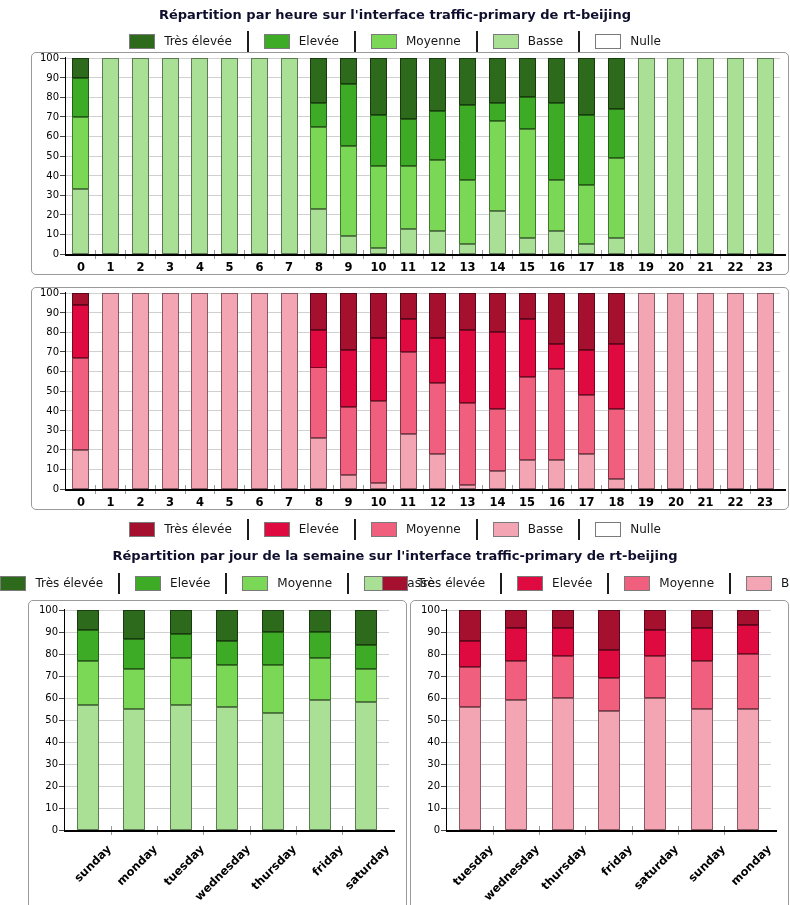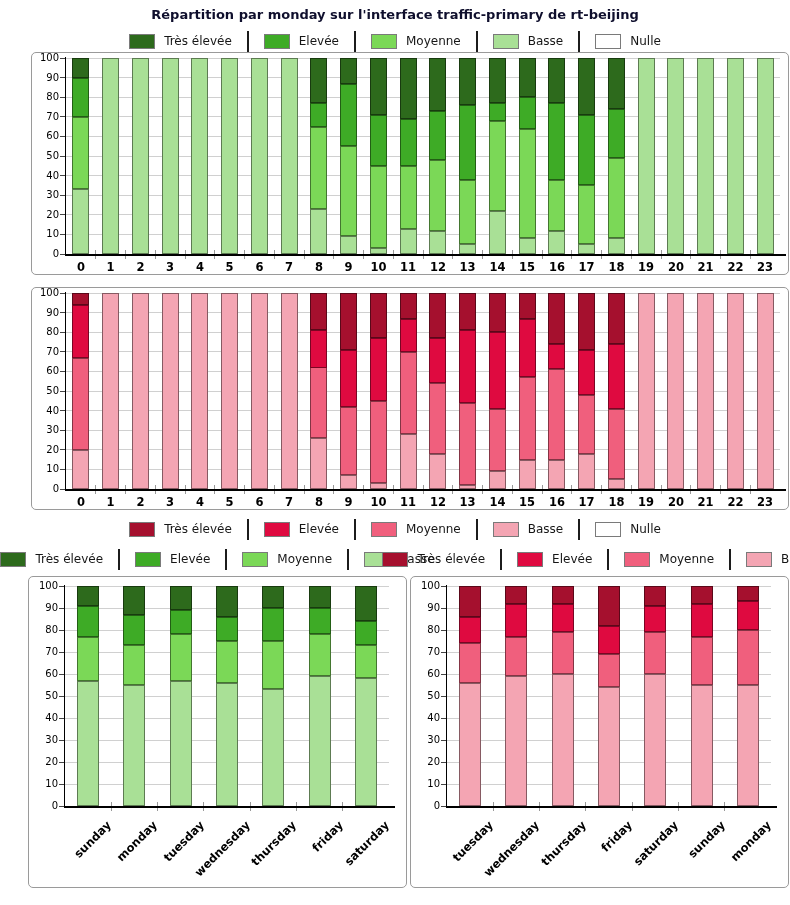--- a/index.html
+++ b/index.html
@@ -39,21 +39,21 @@
   .x-axis{position:absolute;left:-1.5px;bottom:-1.5px;width:calc(100% + 7px);height:1.5px;background:#000;}
   .xlabel{position:absolute;width:34px;text-align:center;font-weight:bold;font-size:11.5px;color:#000;}
   .xlabel-rot{position:absolute;width:110px;text-align:right;white-space:nowrap;font-weight:bold;font-size:11.5px;color:#000;
               transform:rotate(-45deg);transform-origin:100% 0;}
 </style>
 </head>
 <body>
 
 <div class="page">
 
-  <div id="title1" class="chart-title">Répartition par monday sur l'interface traffic-primary de rt-beijing</div>
+  <div id="title1" class="chart-title">Répartition par heure sur l'interface traffic-primary de rt-beijing</div>
 
   <div id="legend1" class="legend-row">
       <div class="legend-item">
         <div class="legend-swatch" style="background: rgb(45, 106, 28);"></div>
         <span class="legend-label">Très élevée</span>
       </div>
       <div class="legend-divider"></div>
       <div class="legend-item">
         <div class="legend-swatch" style="background: rgb(62, 171, 38);"></div>
         <span class="legend-label">Elevée</span>
@@ -483,20 +483,21 @@
         <div class="legend-swatch" style="background: rgb(244, 165, 179);"></div>
         <span class="legend-label">Basse</span>
       </div>
       <div class="legend-divider"></div>
       <div class="legend-item">
         <div class="legend-swatch" style="background: rgb(255, 255, 255);"></div>
         <span class="legend-label">Nulle</span>
       </div>
     </div>
 
+  <div id="title2" class="chart-title">Répartition par jour de la semaine sur l'interface traffic-primary de rt-beijing</div>
 
   <div class="bottom-row">
     <div class="bottom-col">
       <div class="legend-row">
           <div class="legend-item">
             <div class="legend-swatch" style="background: rgb(45, 106, 28);"></div>
             <span class="legend-label">Très élevée</span>
           </div>
           <div class="legend-divider"></div>
           <div class="legend-item">

